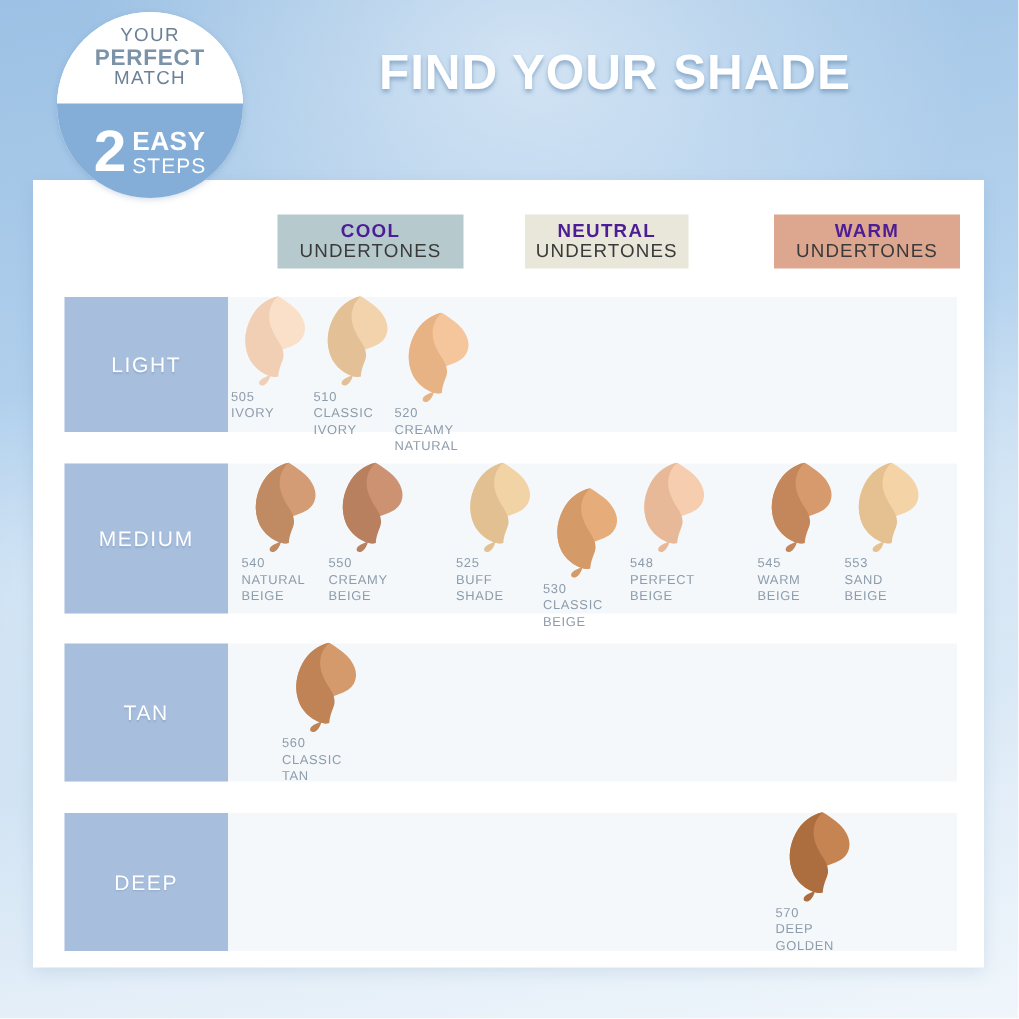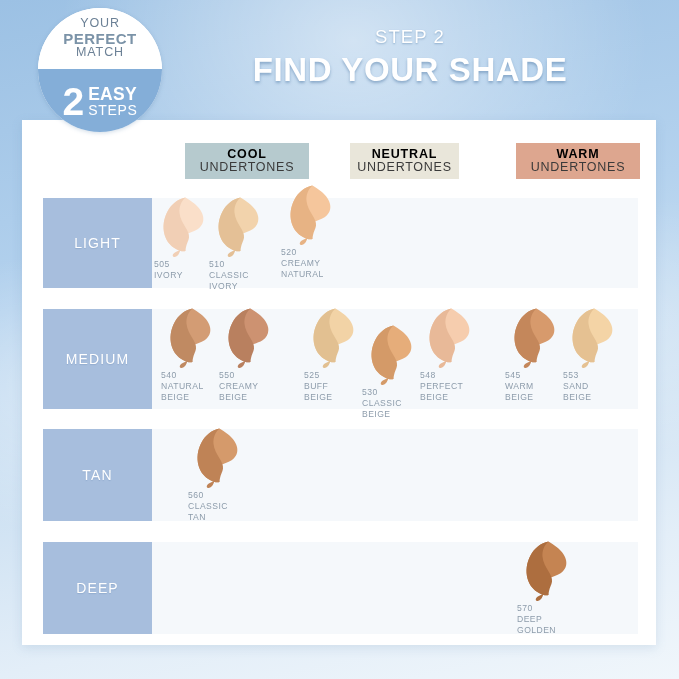--- a/index.html
+++ b/index.html
@@ -105,21 +105,21 @@
   }
 
   
   .col-head {
     position: absolute;
     height: 36px;
     display: flex; flex-direction: column;
     align-items: center; justify-content: center;
     line-height: 1.08;
   }
-  .ch-strong { font-size: 12.5px; font-weight: 700; letter-spacing: 0.85px; color: #000000; }
+  .ch-strong { font-size: 12.5px; font-weight: 700; letter-spacing: 0.85px; color: #4c1d95; }
   .ch-sub    { font-size: 12.5px; font-weight: 400; letter-spacing: 0.75px; color: #3a3a3a; }
 
   #head-cool    { left: 185px; top: 143px; width: 124px; background: #b6cace; }
   #head-neutral { left: 350px; top: 143px; width: 109px; background: #e9e6da; }
   #head-warm    { left: 516px; top: 143px; width: 124px; background: #dda68f; }
 
   
   .row {
     position: absolute;
     left: 43px;
@@ -173,21 +173,20 @@
     line-height: 1.3;
     white-space: pre-line;
   }
 </style>
 </head>
 <body>
 
 <div id="stage">
 
   <div id="headline">
-    <div id="step-label">STEP 2</div>
     <div id="main-title">FIND YOUR SHADE</div>
   </div>
 
   <div id="badge">
     <div id="badge-top">
       <span class="badge-l1">YOUR</span>
       <span class="badge-l2">PERFECT</span>
       <span class="badge-l3">MATCH</span>
     </div>
     <div id="badge-bottom">
@@ -244,21 +243,21 @@
           <svg viewBox="0 0 58 62" xmlns="http://www.w3.org/2000/svg">
             <path d="M31.5 1.5 C24 3 17.5 8 13.5 15.5 C9.5 23 8.5 31 10.5 38.5 C12.2 45 16.5 50 22 53 C25.5 55 29 55.8 31.5 55 C30 52 28.5 49.5 28 47 C27.3 43.5 28.6 40.4 31.8 38.5 C35.5 36.3 40 35.6 43.6 33.2 C48.2 30.2 50.2 25.3 49 20 C47.8 14.8 44 10.2 39.6 7 C36.8 4.9 34.1 3 31.5 1.5 Z" fill="#f2d3ac"></path>
             <path d="M31.5 1.5 C27 5.5 25 11 25.5 16.8 C26 22.3 28.8 27 31.6 31.5 C33.6 34.7 35.4 38 35 41.6 C34.6 45.2 32 48.2 31.5 55 C29 55.8 25.5 55 22 53 C16.5 50 12.2 45 10.5 38.5 C8.5 31 9.5 23 13.5 15.5 C17.5 8 24 3 31.5 1.5 Z" fill="#e4c096"></path>
             <path d="M26.5 53.8 C25.4 57.4 24.2 59.6 22.2 60.6 C20.6 61.4 19.2 61 18.8 59.9 C18.4 58.6 19.6 57.2 21.3 56.2 C22.9 55.3 24.7 54.6 26.5 53.8 Z" fill="#e4c096"></path>
           </svg>
         </div>
         <div class="shade-code">510</div>
         <div class="shade-name">CLASSIC
 IVORY</div>
       </div>
-      <div class="shade" style="left: 263px; top: 184px; margin-left: 18px;">
+      <div class="shade" style="left: 263px; top: 207px;">
         <div class="swatch-wrap">
           <svg viewBox="0 0 58 62" xmlns="http://www.w3.org/2000/svg">
             <path d="M31.5 1.5 C24 3 17.5 8 13.5 15.5 C9.5 23 8.5 31 10.5 38.5 C12.2 45 16.5 50 22 53 C25.5 55 29 55.8 31.5 55 C30 52 28.5 49.5 28 47 C27.3 43.5 28.6 40.4 31.8 38.5 C35.5 36.3 40 35.6 43.6 33.2 C48.2 30.2 50.2 25.3 49 20 C47.8 14.8 44 10.2 39.6 7 C36.8 4.9 34.1 3 31.5 1.5 Z" fill="#f5c69c"></path>
             <path d="M31.5 1.5 C27 5.5 25 11 25.5 16.8 C26 22.3 28.8 27 31.6 31.5 C33.6 34.7 35.4 38 35 41.6 C34.6 45.2 32 48.2 31.5 55 C29 55.8 25.5 55 22 53 C16.5 50 12.2 45 10.5 38.5 C8.5 31 9.5 23 13.5 15.5 C17.5 8 24 3 31.5 1.5 Z" fill="#e7b384"></path>
             <path d="M26.5 53.8 C25.4 57.4 24.2 59.6 22.2 60.6 C20.6 61.4 19.2 61 18.8 59.9 C18.4 58.6 19.6 57.2 21.3 56.2 C22.9 55.3 24.7 54.6 26.5 53.8 Z" fill="#e7b384"></path>
           </svg>
         </div>
         <div class="shade-code">520</div>
         <div class="shade-name">CREAMY
 NATURAL</div>
@@ -290,21 +289,21 @@
       <div class="shade" style="left: 304px; top: 307px;">
         <div class="swatch-wrap">
           <svg viewBox="0 0 58 62" xmlns="http://www.w3.org/2000/svg">
             <path d="M31.5 1.5 C24 3 17.5 8 13.5 15.5 C9.5 23 8.5 31 10.5 38.5 C12.2 45 16.5 50 22 53 C25.5 55 29 55.8 31.5 55 C30 52 28.5 49.5 28 47 C27.3 43.5 28.6 40.4 31.8 38.5 C35.5 36.3 40 35.6 43.6 33.2 C48.2 30.2 50.2 25.3 49 20 C47.8 14.8 44 10.2 39.6 7 C36.8 4.9 34.1 3 31.5 1.5 Z" fill="#f2d3a6"></path>
             <path d="M31.5 1.5 C27 5.5 25 11 25.5 16.8 C26 22.3 28.8 27 31.6 31.5 C33.6 34.7 35.4 38 35 41.6 C34.6 45.2 32 48.2 31.5 55 C29 55.8 25.5 55 22 53 C16.5 50 12.2 45 10.5 38.5 C8.5 31 9.5 23 13.5 15.5 C17.5 8 24 3 31.5 1.5 Z" fill="#e2c091"></path>
             <path d="M26.5 53.8 C25.4 57.4 24.2 59.6 22.2 60.6 C20.6 61.4 19.2 61 18.8 59.9 C18.4 58.6 19.6 57.2 21.3 56.2 C22.9 55.3 24.7 54.6 26.5 53.8 Z" fill="#e2c091"></path>
           </svg>
         </div>
         <div class="shade-code">525</div>
         <div class="shade-name">BUFF
-BEIGE</div>
+SHADE</div>
       </div>
       <div class="shade" style="left: 362px; top: 324px;">
         <div class="swatch-wrap">
           <svg viewBox="0 0 58 62" xmlns="http://www.w3.org/2000/svg">
             <path d="M31.5 1.5 C24 3 17.5 8 13.5 15.5 C9.5 23 8.5 31 10.5 38.5 C12.2 45 16.5 50 22 53 C25.5 55 29 55.8 31.5 55 C30 52 28.5 49.5 28 47 C27.3 43.5 28.6 40.4 31.8 38.5 C35.5 36.3 40 35.6 43.6 33.2 C48.2 30.2 50.2 25.3 49 20 C47.8 14.8 44 10.2 39.6 7 C36.8 4.9 34.1 3 31.5 1.5 Z" fill="#e6ad7a"></path>
             <path d="M31.5 1.5 C27 5.5 25 11 25.5 16.8 C26 22.3 28.8 27 31.6 31.5 C33.6 34.7 35.4 38 35 41.6 C34.6 45.2 32 48.2 31.5 55 C29 55.8 25.5 55 22 53 C16.5 50 12.2 45 10.5 38.5 C8.5 31 9.5 23 13.5 15.5 C17.5 8 24 3 31.5 1.5 Z" fill="#d49a68"></path>
             <path d="M26.5 53.8 C25.4 57.4 24.2 59.6 22.2 60.6 C20.6 61.4 19.2 61 18.8 59.9 C18.4 58.6 19.6 57.2 21.3 56.2 C22.9 55.3 24.7 54.6 26.5 53.8 Z" fill="#d49a68"></path>
           </svg>
         </div>
         <div class="shade-code">530</div>

